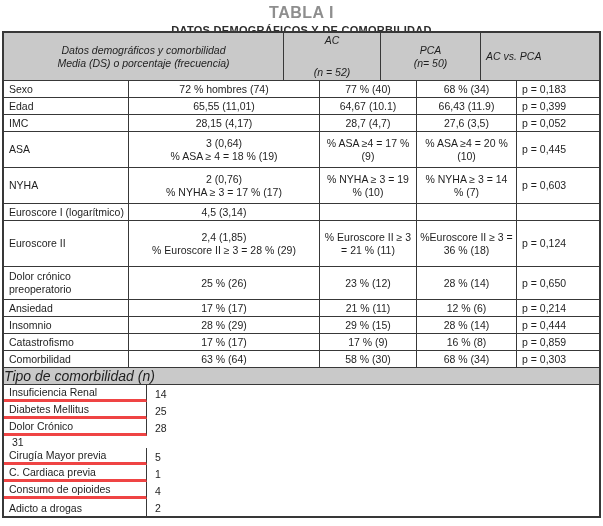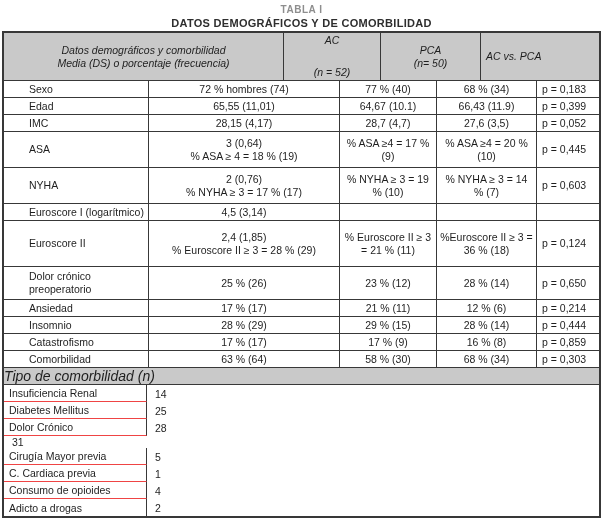--- a/index.html
+++ b/index.html
@@ -8,21 +8,21 @@
     width:603px;height:526px;
     background:#ffffff;
     overflow:hidden;
     font-family:"Liberation Sans","DejaVu Sans",sans-serif;
     color:#1e1e1e;
     -webkit-font-smoothing:antialiased;
   }
   .title{
     margin-top:4px;
     text-align:center;
-    font-size:10px;
+    font-size:16px;
     letter-spacing:.5px;
     color:#8e8e8e;
     font-weight:bold;
   }
   .subtitle{
     margin-top:2px;
     text-align:center;
     font-size:11px;
     letter-spacing:.3px;
     color:#2e2e2e;
@@ -39,38 +39,38 @@
   .row{display:flex;border-bottom:1px solid #383838;box-sizing:border-box;}
   .cell{
     box-sizing:border-box;
     border-right:1px solid #383838;
     display:flex;flex-direction:column;justify-content:center;
     font-size:10.5px;line-height:1.25;
     white-space:pre-line;
     overflow:hidden;
   }
   .cell:last-child{border-right:none;}
-  .c-label{width:125px;align-items:flex-start;text-align:left;padding:1px 2px 1px 5px;margin-left:20px;}
+  .c-label{width:125px;align-items:flex-start;text-align:left;padding:1px 2px 1px 5px;}
   .c-media{width:191px;align-items:center;text-align:center;padding:1px 2px;}
   .c-ac{width:97px;align-items:center;text-align:center;padding:1px 3px;gap:19px;}
   .c-pca{width:100px;align-items:center;text-align:center;padding:1px 3px;}
   .c-p{flex:1;align-items:flex-start;text-align:left;padding:1px 2px 1px 5px;}
   .c-group{width:280px;align-items:center;text-align:center;}
   .header .cell{background:#c9c9c9;font-style:italic;justify-content:center;}
   .h33{min-height:33px;}
   .h17{min-height:17px;}
   .h36{min-height:36px;}
   .h46{min-height:46px;}
   .h34{min-height:33px;}
   .band{background:#c9c9c9;min-height:17px;align-items:center;justify-content:center;}
   .band-text{font-style:italic;font-size:14px;text-align:left;width:100%;}
   .brow{display:flex;box-sizing:border-box;}
   .b-label{
     width:143px;box-sizing:border-box;
-    border-right:1px solid #383838;border-bottom:1px solid #ef4444;
+    border-right:1px solid #383838;border-bottom:3px solid #ef4444;
     min-height:17px;
     display:flex;align-items:center;
     font-size:10.5px;padding:0 2px 0 5px;
   }
   .brow:last-child .b-label{border-bottom:none;}
   .b-value{
     flex:1;display:flex;align-items:center;
     font-size:10.5px;padding-left:8px;
   }
 </style>

